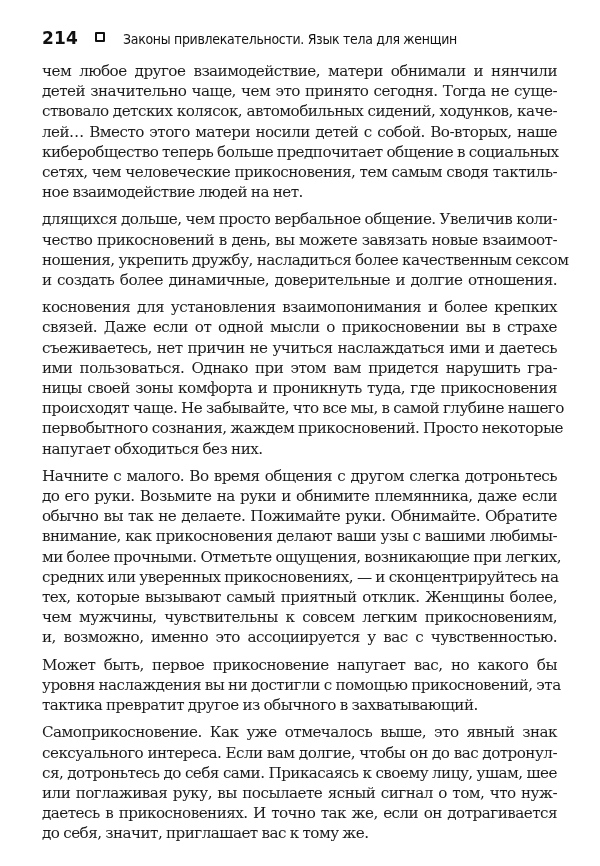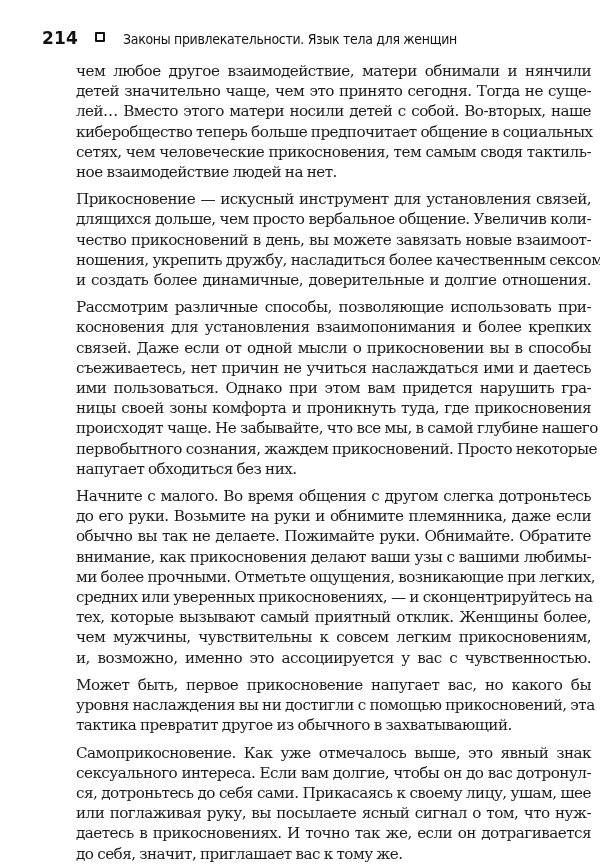--- a/index.html
+++ b/index.html
@@ -4,54 +4,53 @@
 <style>
   html, body { margin: 0; padding: 0; background: #ffffff; }
   body { width: 600px; height: 866px; overflow: hidden; position: relative; }
   .page { position: absolute; left: 0; top: 0; width: 600px; height: 866px; background: #fff; color: #1a1a1a; padding-left: 33px; }
   .running-head { position: absolute; left: 42px; top: 26px; height: 24px; display: flex; align-items: center; white-space: nowrap; }
   .page-num { font-family: "DejaVu Sans", sans-serif; font-weight: bold; font-size: 17px; letter-spacing: 0.2px; color: #111; }
   .head-square { display: inline-block; width: 10px; height: 10px; border: 2px solid #111; border-radius: 1px; margin-left: 17px; margin-right: 18px; box-sizing: border-box; position: relative; top: -1px; }
   .head-title { font-family: "DejaVu Sans", sans-serif; font-size: 14.6px; color: #111; letter-spacing: -0.35px; transform: scaleX(0.86); transform-origin: left center; display: inline-block; }
   .body-text { position: absolute; left: 42px; top: 61px; width: 515px; font-family: "DejaVu Serif", serif; font-size: 15.2px; line-height: 20.2px; color: #1c1c1c; }
   .para { margin: 0 0 7px 0; }
-  .line { display: block; white-space: nowrap; text-align: justify; text-align-last: justify; width: 515px; letter-spacing: -0.55px; word-spacing: -0.5px; margin-left: 34px; }
+  .line { display: block; white-space: nowrap; text-align: justify; text-align-last: justify; width: 515px; letter-spacing: -0.55px; word-spacing: -0.5px; }
   .line.last { text-align-last: left; }
   .bold-lead { font-weight: normal; }
 </style>
 </head>
 <body>
 
 <div class="page">
   <div class="running-head">
     <span class="page-num">214</span>
     <span class="head-square"></span>
     <span class="head-title">Законы привлекательности. Язык тела для женщин</span>
   </div>
 
   <div class="body-text">
     <div class="para">
       <span class="line">чем любое другое взаимодействие, матери обнимали и нянчили</span>
       <span class="line">детей значительно чаще, чем это принято сегодня. Тогда не суще-</span>
+      <span class="line">ствовало детских колясок, автомобильных сидений, ходунков, каче-</span>
       <span class="line">лей… Вместо этого матери носили детей с собой. Во-вторых, наше</span>
       <span class="line">киберобщество теперь больше предпочитает общение в социальных</span>
       <span class="line">сетях, чем человеческие прикосновения, тем самым сводя тактиль-</span>
       <span class="line last">ное взаимодействие людей на нет.</span>
     </div>
     <div class="para">
-      <span class="line">Прикосновение — искусный инструмент для установления связей,</span>
       <span class="line">длящихся дольше, чем просто вербальное общение. Увеличив коли-</span>
       <span class="line">чество прикосновений в день, вы можете завязать новые взаимоот-</span>
       <span class="line">ношения, укрепить дружбу, насладиться более качественным сексом</span>
       <span class="line">и создать более динамичные, доверительные и долгие отношения.</span>
     </div>
     <div class="para">
-      <span class="line">Рассмотрим различные способы, позволяющие использовать при-</span>
       <span class="line">косновения для установления взаимопонимания и более крепких</span>
-      <span class="line">связей. Даже если от одной мысли о прикосновении вы в способы</span>
+      <span class="line">связей. Даже если от одной мысли о прикосновении вы в страхе</span>
       <span class="line">съеживаетесь, нет причин не учиться наслаждаться ими и даетесь</span>
       <span class="line">ими пользоваться. Однако при этом вам придется нарушить гра-</span>
       <span class="line">ницы своей зоны комфорта и проникнуть туда, где прикосновения</span>
       <span class="line">происходят чаще. Не забывайте, что все мы, в самой глубине нашего</span>
       <span class="line">первобытного сознания, жаждем прикосновений. Просто некоторые</span>
       <span class="line last">напугает обходиться без них.</span>
     </div>
     <div class="para">
       <span class="line">Начните с малого. Во время общения с другом слегка дотроньтесь</span>
       <span class="line">до его руки. Возьмите на руки и обнимите племянника, даже если</span>

